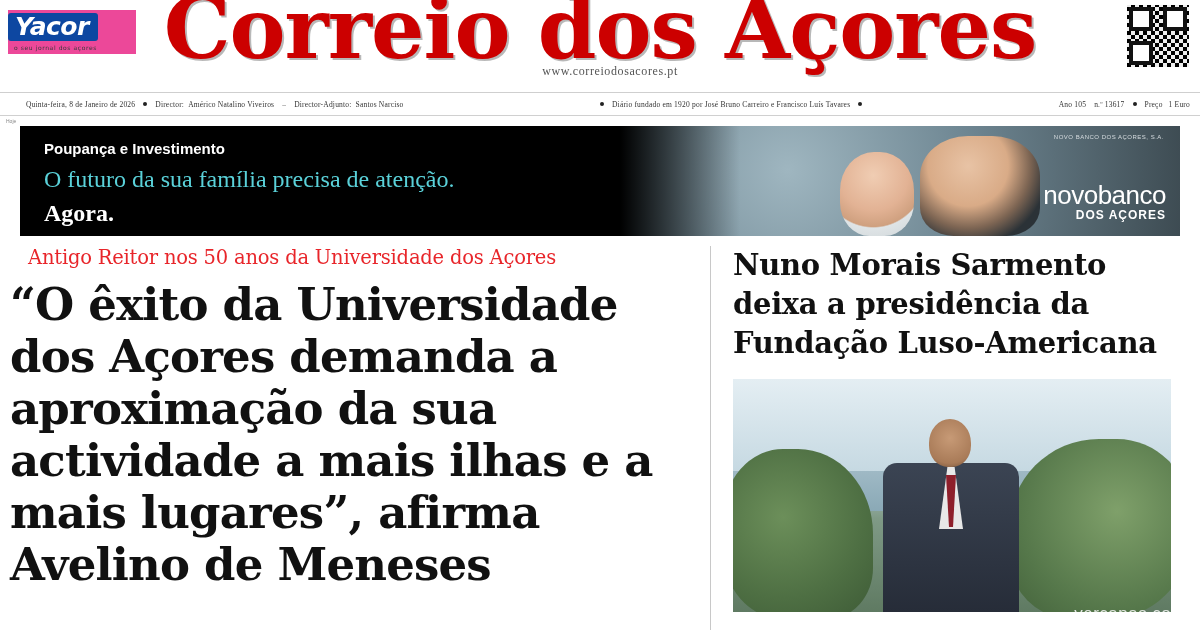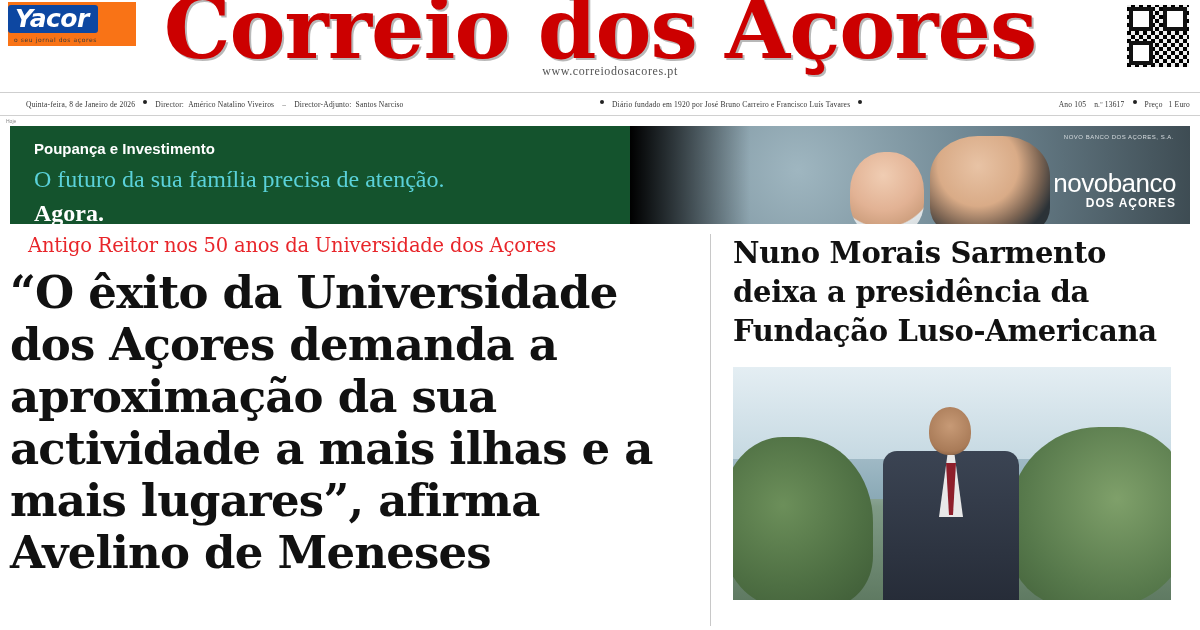--- a/index.html
+++ b/index.html
@@ -27,24 +27,24 @@
   .masthead {
     position: relative;
     height: 92px;
     background: #ffffff;
     border-bottom: 1px solid #cfcfcf;
   }
 
   .logo-yacor {
     position: absolute;
     left: 8px;
-    top: 2px;
+    top: 10px;
     width: 128px;
     height: 44px;
-    background: #f97316;
+    background: #ec4899;
     display: flex;
     flex-direction: column;
     align-items: flex-start;
     justify-content: center;
   }
   .logo-yacor .badge {
     background: #0d47a1;
     color: #ffffff;
     font-family: "DejaVu Sans", sans-serif;
     font-weight: bold;
@@ -132,21 +132,21 @@
     align-items: center;
     justify-content: space-between;
     padding: 0 10px;
     font-family: "Liberation Serif", serif;
     font-size: 7.5px;
     color: #333;
     letter-spacing: 0.2px;
     white-space: nowrap;
     overflow: hidden;
   }
-  .infostrip .seg { display: flex; align-items: flex-start; padding-left: 16px; }
+  .infostrip .seg { display: flex; align-items: center; padding-left: 16px; }
   .infostrip .bullet {
     display: inline-block;
     width: 4px; height: 4px;
     border-radius: 50%;
     background: #222;
     margin: 0 8px;
   }
   .infostrip .dash { margin: 0 8px; color: #666; }
 
   .subbar {
@@ -155,23 +155,23 @@
     font-family: "Liberation Sans", sans-serif;
     font-size: 5px;
     color: #888;
     padding-left: 6px;
     line-height: 10px;
   }
 
   
   .banner {
     position: relative;
-    margin: 0 10px;
-    height: 98px;
-    background: #14532d;
+    margin: 0 20px;
+    height: 110px;
+    background: #000000;
     overflow: hidden;
   }
   .banner .photo {
     position: absolute;
     right: 0; top: 0;
     width: 560px; height: 110px;
     background:
       radial-gradient(circle at 30% 40%, #9fb6c0 0%, #6f8793 45%, #3d4b52 100%),
       linear-gradient(180deg, #88a0ad 0%, #4a5a62 100%);
   }

